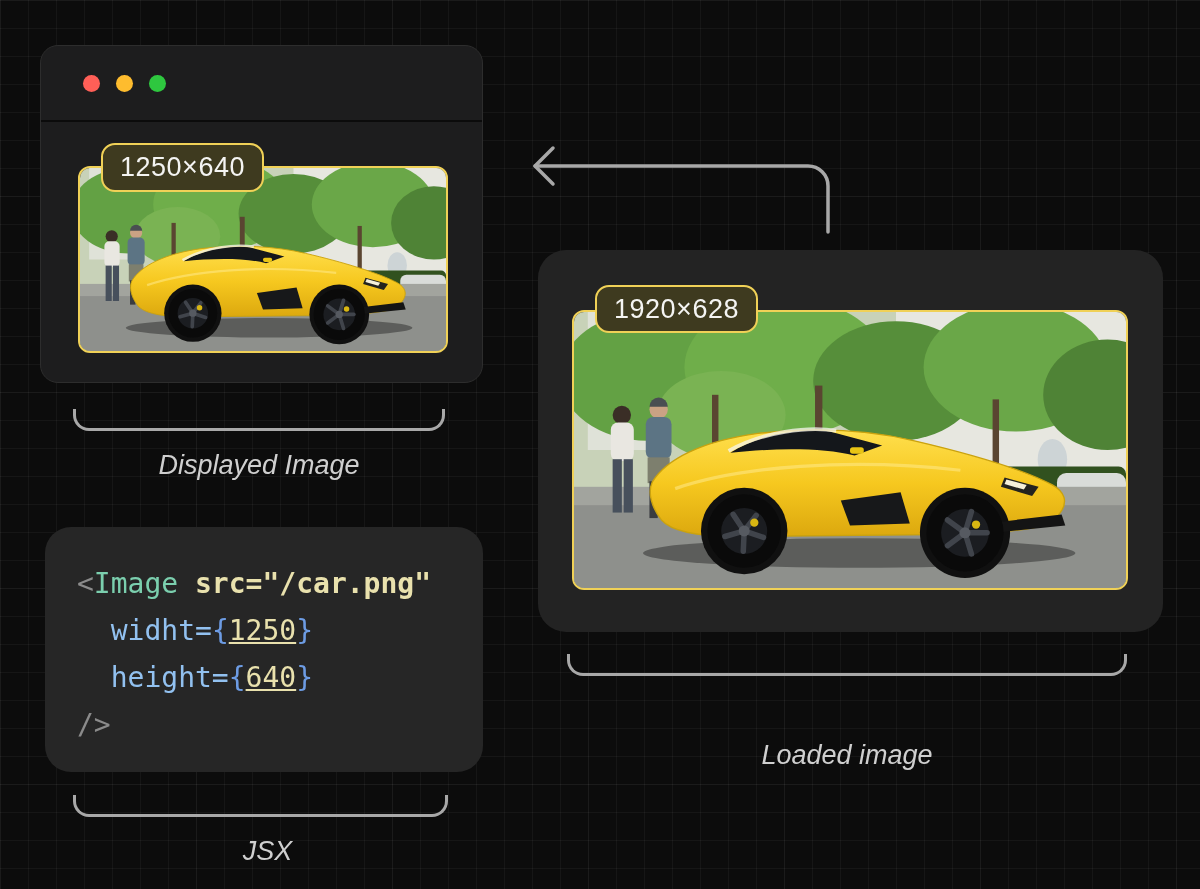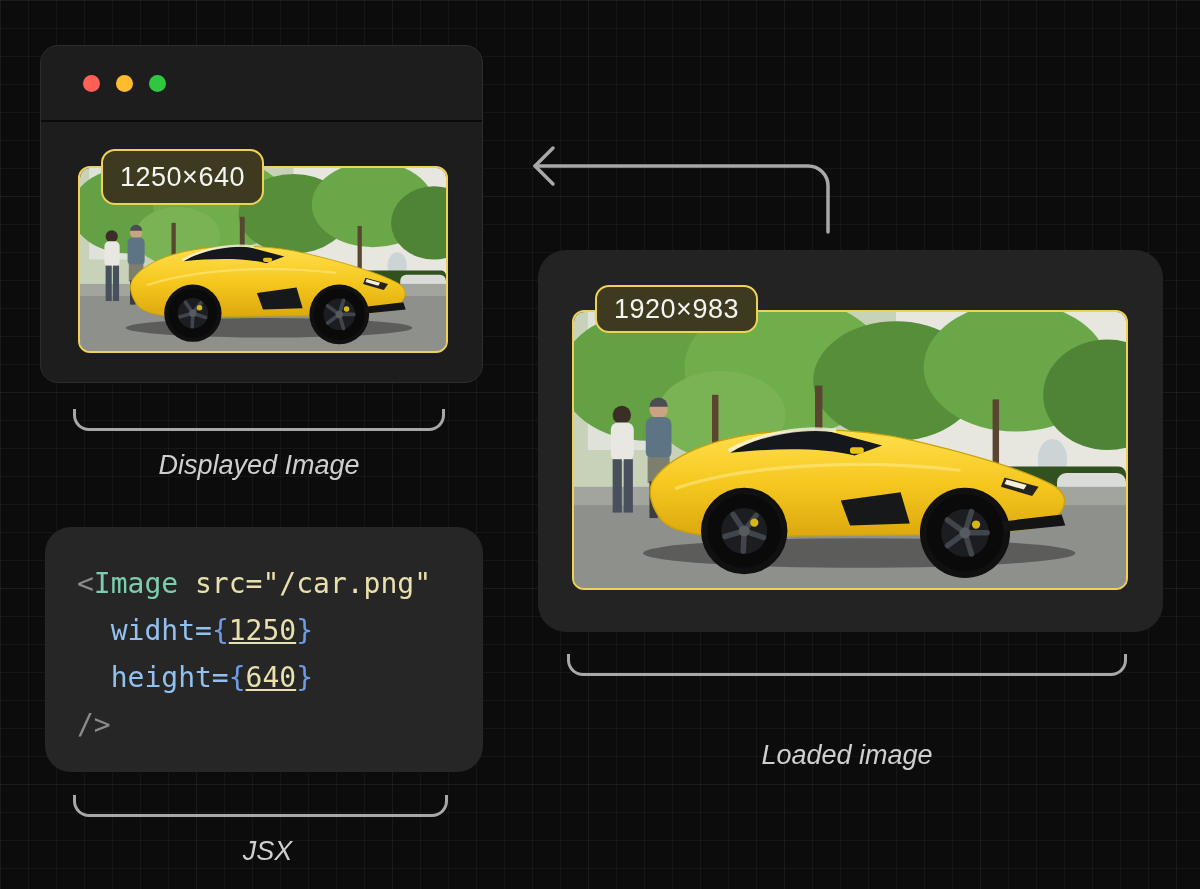--- a/index.html
+++ b/index.html
@@ -48,21 +48,21 @@
   .dim-badge{
     position:absolute; box-sizing:border-box;
     background:var(--badge-bg,#3e3a1f);
     border:2.5px solid var(--accent,#f0d157);
     border-radius:14px;
     display:flex; align-items:center; justify-content:center;
     color:var(--badge-text,#f4f4f2);
     font-size:27px; font-weight:500; letter-spacing:0.5px;
     z-index:3;
   }
-  .badge-displayed{left:60px; top:103px; width:163px; height:56px;}
+  .badge-displayed{left:60px; top:97px; width:163px; height:49px;}
   .badge-loaded{left:57px; top:35px; width:163px; height:48px;}
 
   
   .loaded-card{
     left:538px; top:250px; width:625px; height:382px;
     background:var(--card-bg,#232323);
     border-radius:28px;
   }
 
   
@@ -93,21 +93,21 @@
     box-sizing:border-box;
   }
   .code{
     position:absolute; left:32px; top:33px; margin:0;
     font-family:"DejaVu Sans Mono", monospace;
     font-size:28px; line-height:47px;
   }
   .code-line{white-space:pre;}
   .tok-punct{color:var(--tok-punct,#8b8b8b);}
   .tok-tag{color:var(--tok-tag,#7bcfae);}
-  .tok-string{color:var(--tok-string,#e9e1ad);}
+  .tok-string{color:var(--tok-string,#e9e1ad);font-weight:bold;}
   .tok-attr{color:var(--tok-attr,#92c1f0);}
   .tok-brace{color:var(--tok-brace,#6d9ce4);}
   .tok-num{color:var(--tok-num,#e9e1ad);text-decoration:underline;}
   .tok-plain{color:#cccccc;}
 
   
   .flow-arrow{left:515px; top:140px; width:355px; height:105px;}
   .flow-arrow path{
     stroke:var(--connector,#a8a8a8); stroke-width:3.5;
     fill:none; stroke-linecap:round; stroke-linejoin:round;
@@ -225,21 +225,21 @@
 <div class="abs bracket bracket-jsx"></div>
 <div class="abs diagram-label label-jsx">JSX</div>
 
 <section class="abs loaded-card">
   <figure class="shot shot-loaded">
     <svg viewBox="0 0 600 300" preserveAspectRatio="xMidYMid slice">
         <use href="#car-scene"></use>
       </svg>
   </figure>
   <div class="dim-badge badge-loaded">
-    <span>1920×983</span>
+    <span>1920×628</span>
   </div>
 </section>
 
 <div class="abs bracket bracket-loaded"></div>
 <div class="abs diagram-label label-loaded">Loaded image</div>
 
 <svg class="abs flow-arrow" viewBox="0 0 355 105">
   <path d="M38 8 L20 26 L38 44"></path>
   <path d="M20 26 H293 a20 20 0 0 1 20 20 V92"></path>
 </svg>

